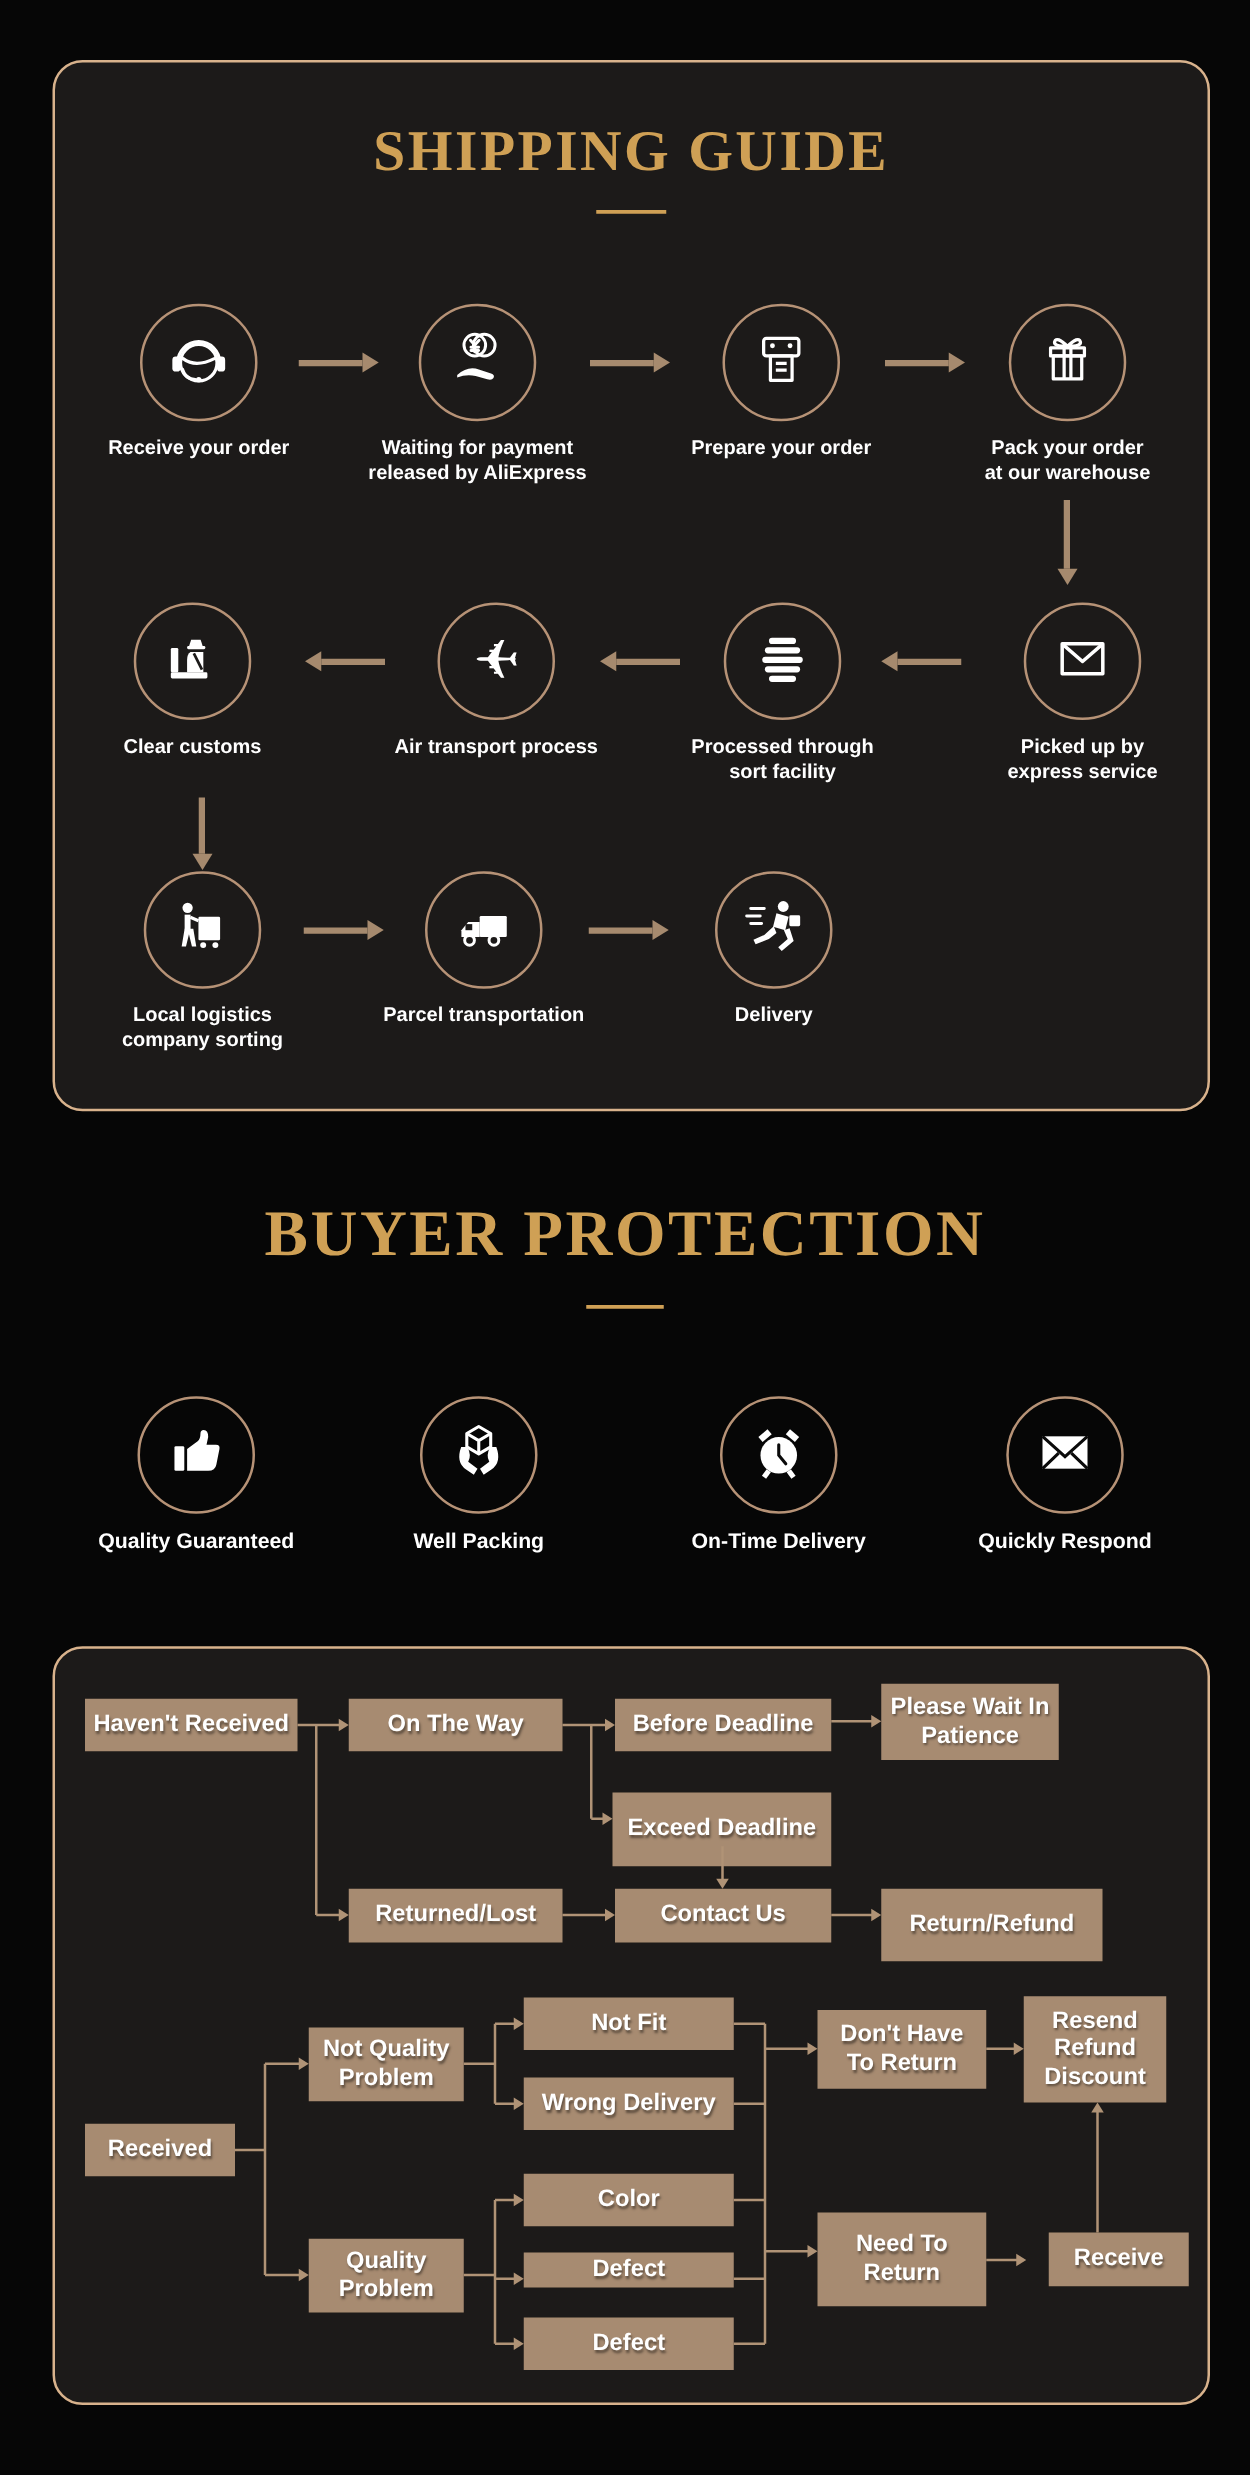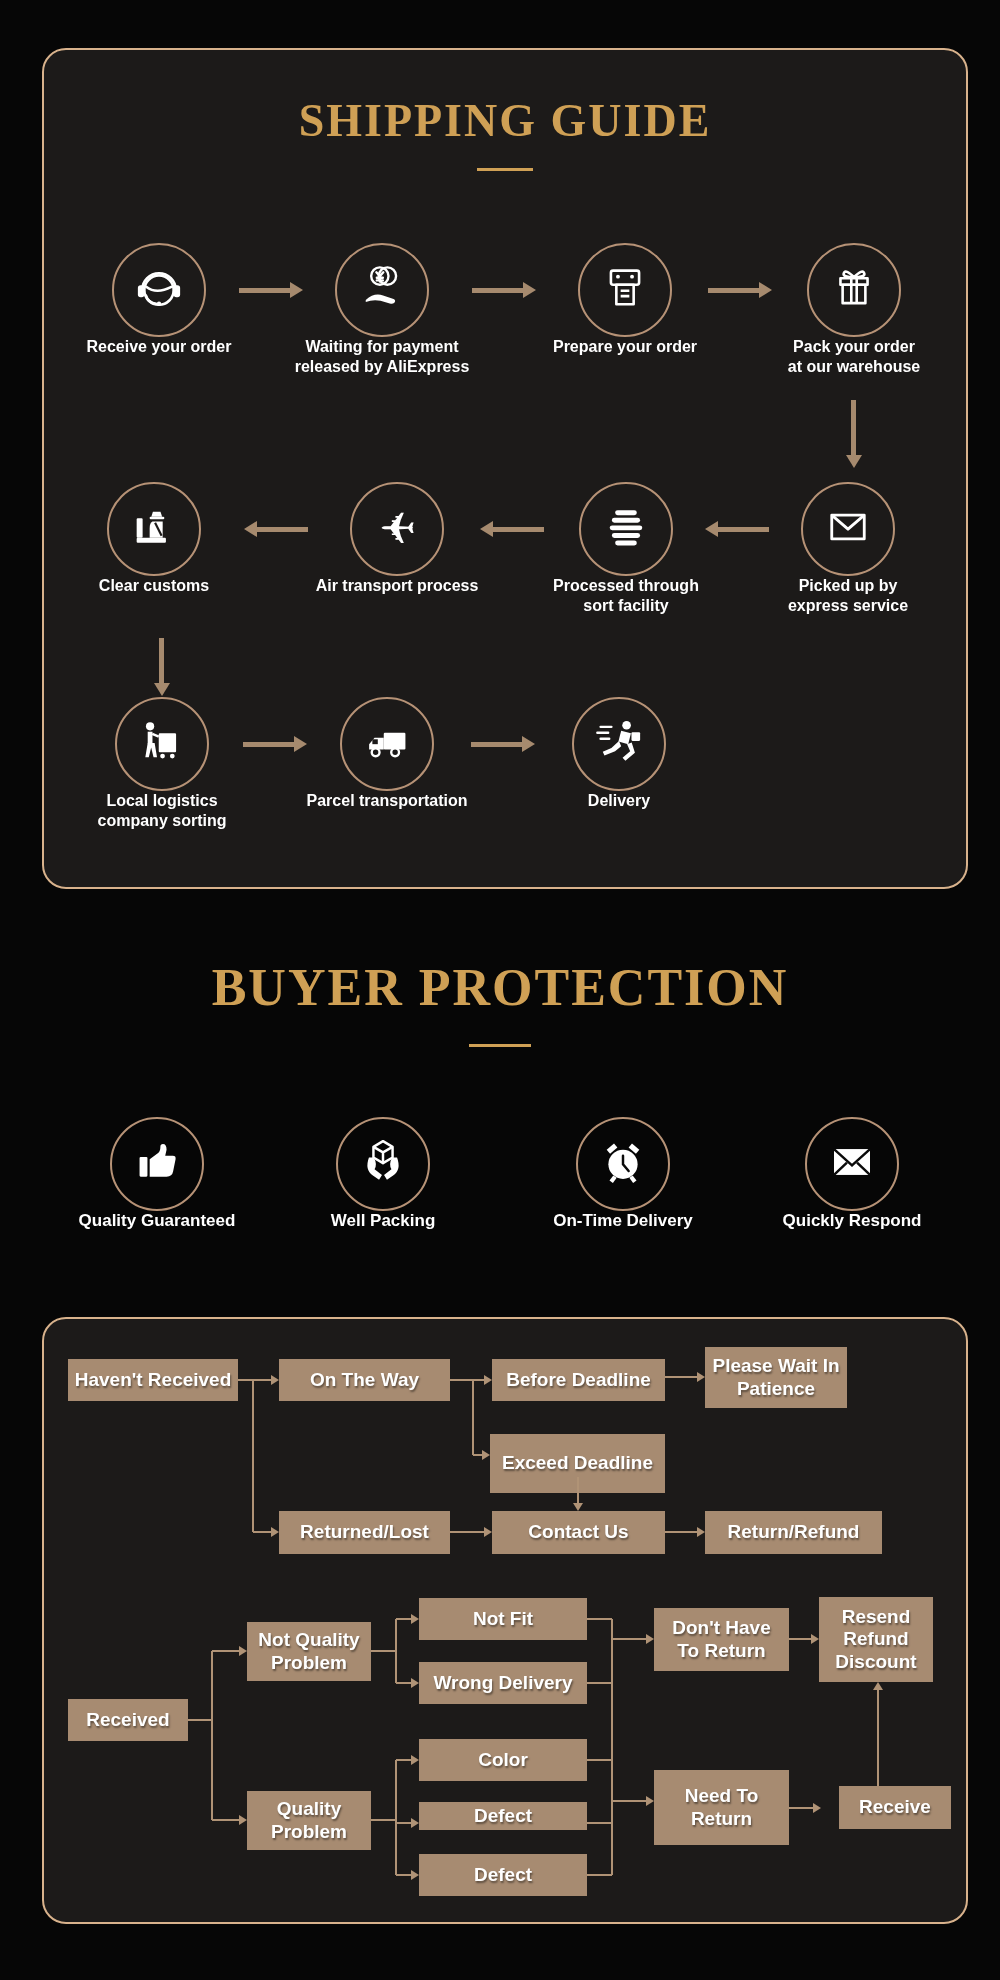--- a/index.html
+++ b/index.html
@@ -13,21 +13,21 @@
              font-family:"Liberation Serif",serif;font-weight:bold;color:var(--gold,#cfa055);
              letter-spacing:2px;white-space:nowrap;}
   #shipping-title{top:44px;font-size:46px;}
   #bp-title{top:958px;font-size:52px;}
   .dash{position:absolute;height:3px;background:var(--gold,#cfa055);}
   #dash1{top:118px;left:50%;width:56px;margin-left:-28px;}
   #dash2{top:1044px;left:469px;width:62px;}
   .step,.bp-item{position:absolute;width:220px;text-align:center;}
   .circle{width:94px;height:94px;border:2.5px solid var(--circle-border,#b69276);border-radius:50%;
           margin:0 auto;display:flex;align-items:center;justify-content:center;box-sizing:border-box;}
-  .step-label,.bp-label{margin-top:0;color:#fff;font-weight:bold;font-size:16px;line-height:1.22;
+  .step-label,.bp-label{margin-top:12px;color:#fff;font-weight:bold;font-size:16px;line-height:1.22;
           white-space:pre-line;}
   .bp-label{font-size:17px;}
   .plane-glyph{font-family:"DejaVu Sans",sans-serif;font-size:44px;color:#fff;display:block;
           line-height:1;transform:scaleX(-1);}
   .barrow{position:absolute;display:flex;align-items:center;}
   .bshaft{height:5px;background:var(--arrow,#a68a6e);}
   .bhead-r{width:0;height:0;border-top:8.5px solid transparent;border-bottom:8.5px solid transparent;
            border-left:13px solid var(--arrow,#a68a6e);}
   .bhead-l{width:0;height:0;border-top:8.5px solid transparent;border-bottom:8.5px solid transparent;
            border-right:13px solid var(--arrow,#a68a6e);}
@@ -156,21 +156,21 @@
                 <rect x="11" y="15.5" width="26" height="4.6" rx="2.3"></rect>
                 <rect x="9" y="22.5" width="30" height="4.6" rx="2.3"></rect>
                 <rect x="11" y="29.5" width="26" height="4.6" rx="2.3"></rect>
                 <rect x="14" y="36.5" width="20" height="4.6" rx="2.3"></rect>
               </g>
             </svg></div>
         </div>
         <div class="step-label">Processed through
 sort facility</div>
       </div>
-      <div class="step" style="left: 694px; top: 432px;">
+      <div class="step" style="left: 712px; top: 432px;">
         <div class="circle">
           <div><svg viewBox="0 0 48 48" width="52" height="52">
               <g fill="none" stroke="#fff" stroke-width="2.6" stroke-linejoin="round">
                 <rect x="9" y="13" width="30" height="22"></rect>
                 <path d="M9 13 L24 26 L39 13"></path>
               </g>
             </svg></div>
         </div>
         <div class="step-label">Picked up by
 express service</div>
@@ -258,21 +258,21 @@
 
   <section class="panel" id="panel-flow">
       <div class="fbox" style="left: 24px; top: 40px; width: 170px; height: 42px;">Haven't Received</div>
       <div class="fbox" style="left: 235px; top: 40px; width: 171px; height: 42px;">On The Way</div>
       <div class="fbox" style="left: 448px; top: 40px; width: 173px; height: 42px;">Before Deadline</div>
       <div class="fbox" style="left: 661px; top: 28px; width: 142px; height: 61px;">Please Wait In
 Patience</div>
       <div class="fbox" style="left: 446px; top: 115px; width: 175px; height: 59px;">Exceed Deadline</div>
       <div class="fbox" style="left: 235px; top: 192px; width: 171px; height: 43px;">Returned/Lost</div>
       <div class="fbox" style="left: 448px; top: 192px; width: 173px; height: 43px;">Contact Us</div>
-      <div class="fbox" style="left: 661px; top: 192px; width: 177px; height: 43px;">Return/Refund</div>
+      <div class="fbox" style="left: 661px; top: 192px; width: 177px; height: 58px;">Return/Refund</div>
       <div class="fbox" style="left: 24px; top: 380px; width: 120px; height: 42px;">Received</div>
       <div class="fbox" style="left: 203px; top: 303px; width: 124px; height: 59px;">Not Quality
 Problem</div>
       <div class="fbox" style="left: 375px; top: 279px; width: 168px; height: 42px;">Not Fit</div>
       <div class="fbox" style="left: 375px; top: 343px; width: 168px; height: 42px;">Wrong Delivery</div>
       <div class="fbox" style="left: 203px; top: 472px; width: 124px; height: 59px;">Quality
 Problem</div>
       <div class="fbox" style="left: 375px; top: 420px; width: 168px; height: 42px;">Color</div>
       <div class="fbox" style="left: 375px; top: 483px; width: 168px; height: 28px;">Defect</div>
       <div class="fbox" style="left: 375px; top: 535px; width: 168px; height: 42px;">Defect</div>

